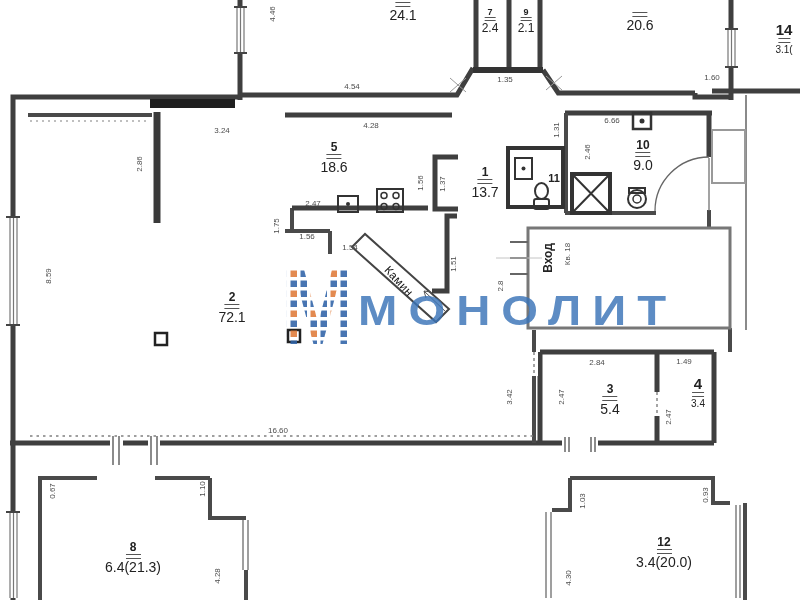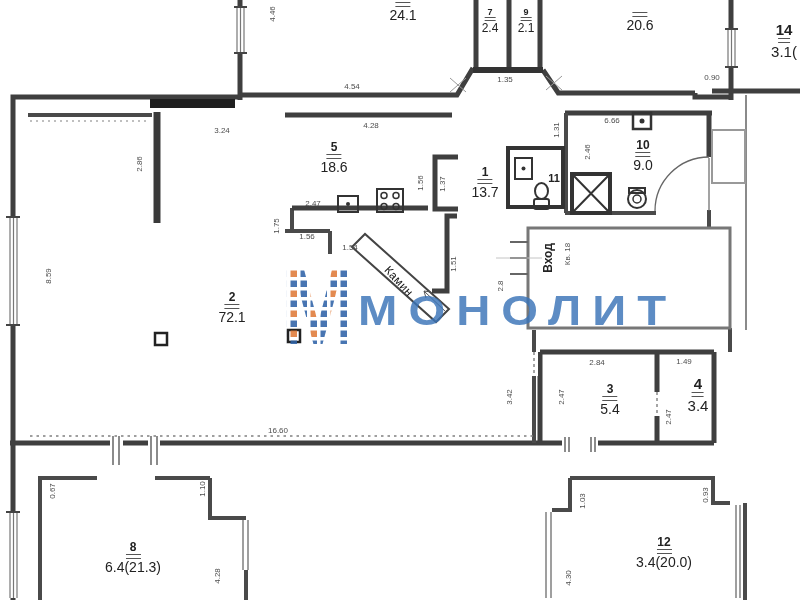--- a/index.html
+++ b/index.html
@@ -9,21 +9,21 @@
   .d{position:absolute;font:8px "Liberation Sans",sans-serif;color:#4d4d4d;
      transform:translate(-50%,-50%);white-space:nowrap;letter-spacing:0}
   .d.v{transform:translate(-50%,-50%) rotate(-90deg)}
   .room{position:absolute;transform:translateX(-50%);text-align:center;color:#222}
   .room .num{display:block;font-size:12px;font-weight:700;line-height:1.05}
   .room .num:empty{display:none}
   .room .rule{display:block;width:15px;height:3px;border-top:1px solid #555;
               border-bottom:1px solid #555;margin:0 auto 1px}
   .room .area{display:block;font-size:14px;font-weight:400;line-height:1.1;white-space:nowrap}
   .room.sm .num{font-size:9px}.room.sm .area{font-size:12px}.room.sm .rule{width:11px;height:2px}
-  .room.sm2 .num{font-size:15px}.room.sm2 .area{font-size:15px}.room.sm2 .rule{width:12px}
+  .room.sm2 .num{font-size:15px}.room.sm2 .area{font-size:10px}.room.sm2 .rule{width:12px}
   .plain{position:absolute;transform:translate(-50%,-50%);font-weight:700;font-size:11px;color:#222}
   .ann-fire{position:absolute;transform:translate(-50%,-50%) rotate(47deg);
             font-size:11.5px;color:#111;letter-spacing:.5px;white-space:nowrap}
   .ann-vhod{position:absolute;transform:translate(-50%,-50%) rotate(-90deg);
             font-size:12px;font-weight:700;color:#222;white-space:nowrap}
   .ann-kv{position:absolute;transform:translate(-50%,-50%) rotate(-90deg);
           font-size:8px;color:#555;white-space:nowrap}
   .wm{position:absolute;left:358px;top:286px;font-size:43px;font-weight:700;color:#3a74b8;
       opacity:.82;letter-spacing:10px;transform:scaleX(1.1);transform-origin:0 0;white-space:nowrap}
 </style>
@@ -237,21 +237,21 @@
   </div>
   <div class="plain" style="left:554px;top:178px">11</div>
 
   <div class="ann-fire" style="left:399px;top:281px">Камин</div>
   <div class="ann-vhod" style="left:548px;top:258px">Вход</div>
   <div class="ann-kv" style="left:567px;top:254px">Кв. 18</div>
 
   <div class="d v" style="left:272px;top:14px">4.46</div>
   <div class="d" style="left:352px;top:86px">4.54</div>
   <div class="d" style="left:505px;top:79px">1.35</div>
-  <div class="d" style="left:712px;top:77px">0.90</div>
+  <div class="d" style="left:712px;top:77px">1.60</div>
   <div class="d" style="left:222px;top:130px">3.24</div>
   <div class="d" style="left:371px;top:125px">4.28</div>
   <div class="d" style="left:612px;top:120px">6.66</div>
   <div class="d v" style="left:556px;top:130px">1.31</div>
   <div class="d v" style="left:587px;top:152px">2.46</div>
   <div class="d v" style="left:420px;top:183px">1.56</div>
   <div class="d v" style="left:442px;top:184px">1.37</div>
   <div class="d" style="left:313px;top:203px">2.47</div>
   <div class="d v" style="left:276px;top:226px">1.75</div>
   <div class="d" style="left:307px;top:236px">1.56</div>

